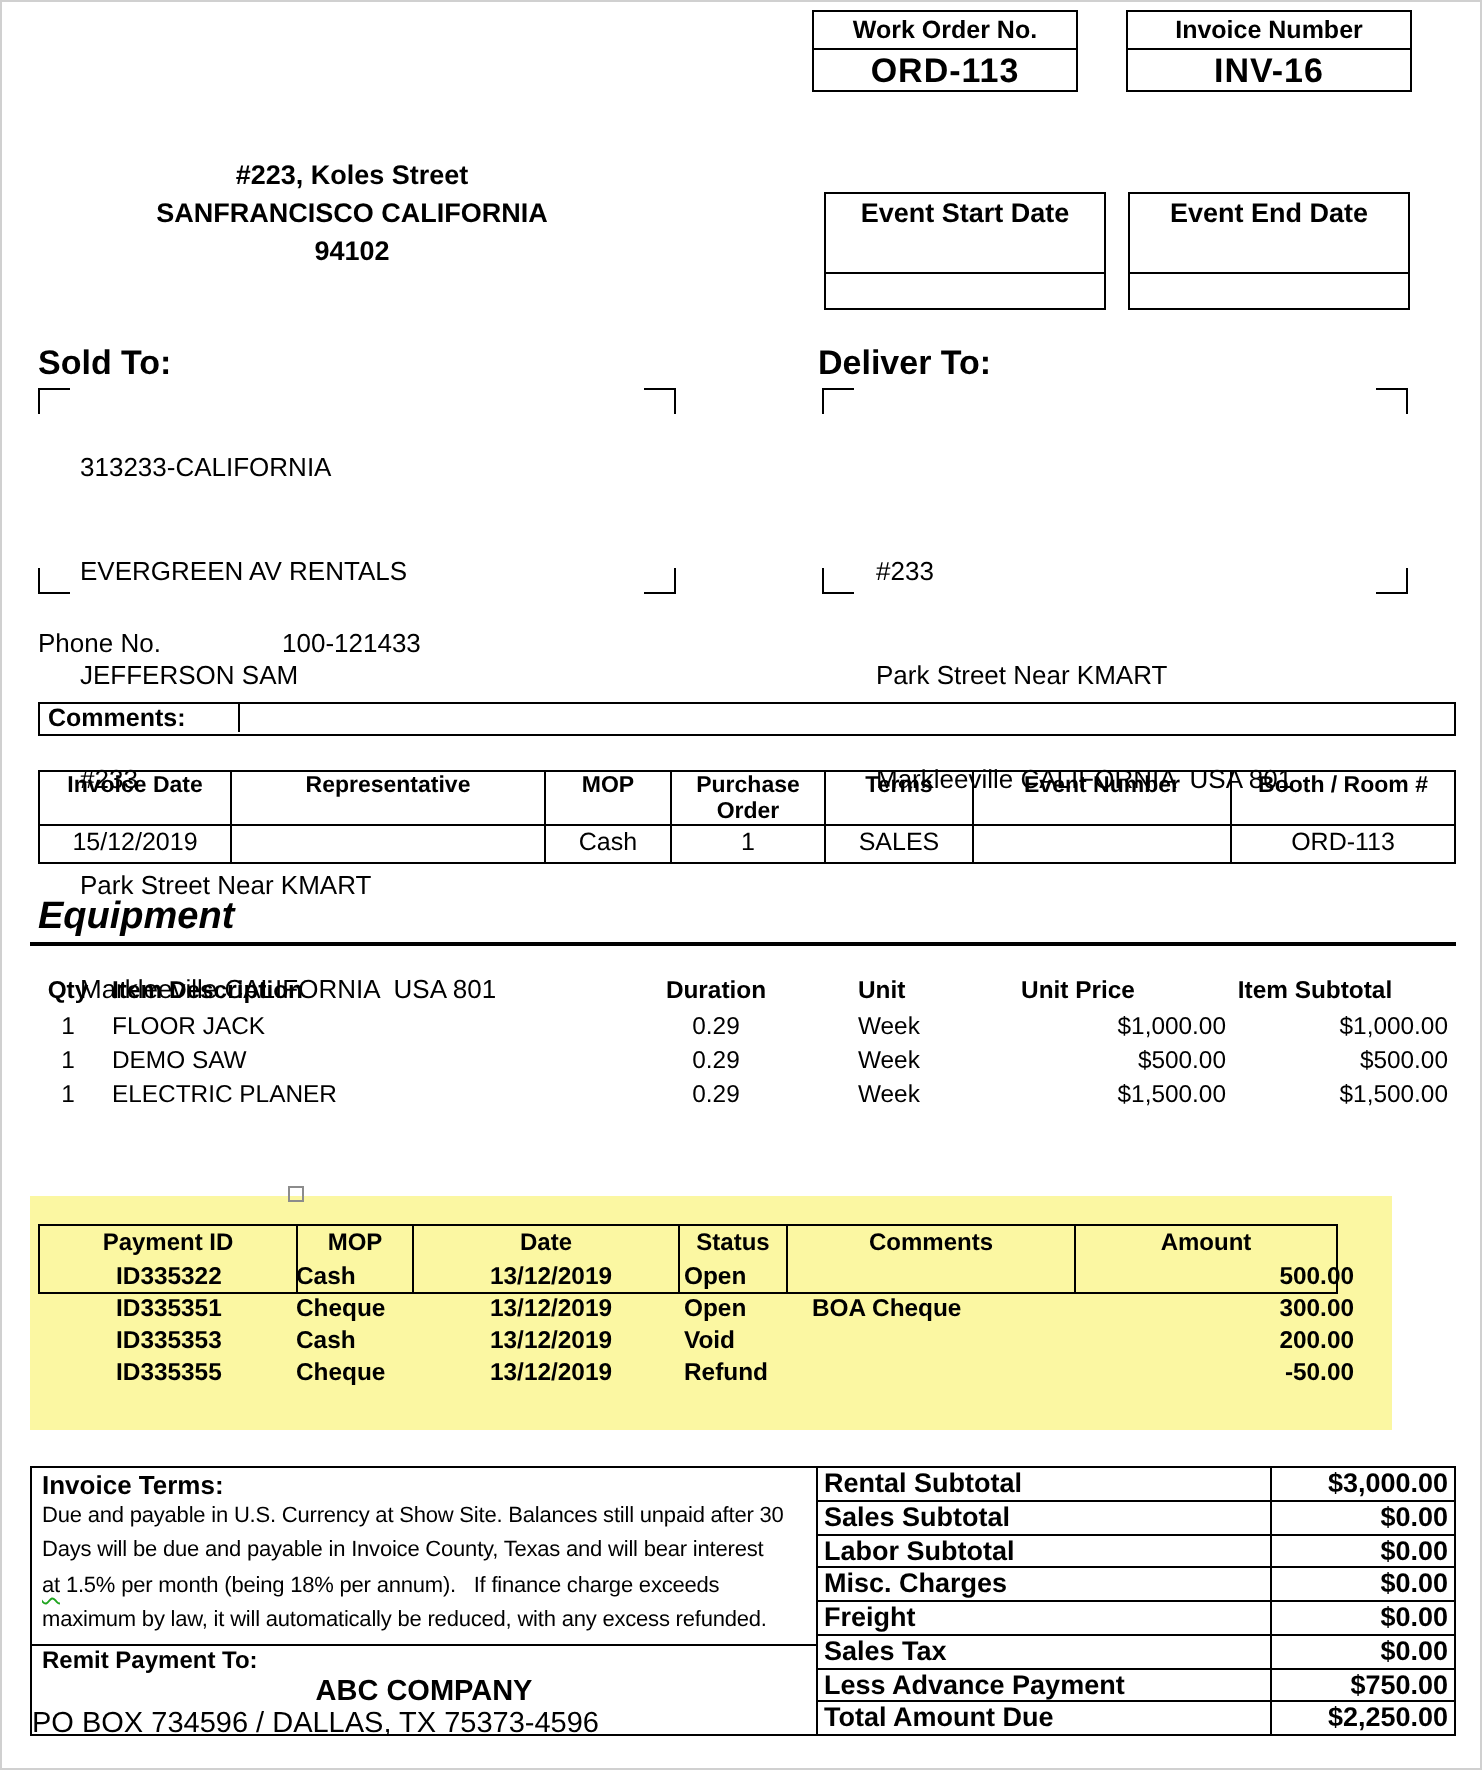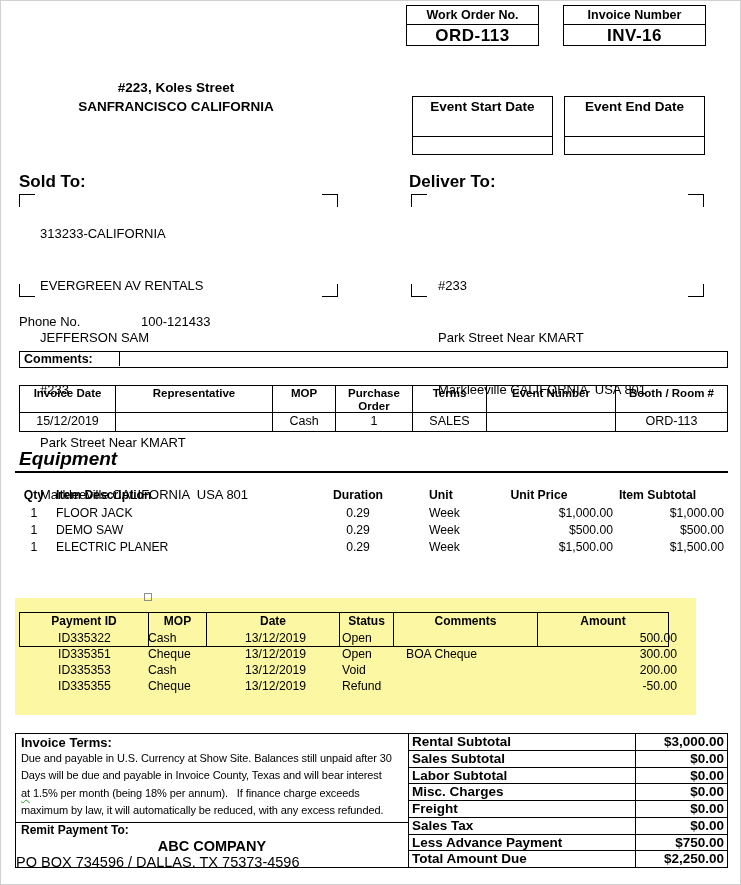--- a/index.html
+++ b/index.html
@@ -55,21 +55,21 @@
   .equip-grid.hdr .c-price { text-align:center; padding-right:16px; }
   .equip-grid.hdr .c-sub { text-align:center; padding-right:30px; }
 
   .pay-highlight { position:absolute; left:14px; top:597px; width:681px; height:117px; background:#fbf7a2; }
   .mini-square { position:absolute; left:143px; top:592px; width:8px; height:8px; border:1px solid #8c8c8c; background:transparent; }
 
   .pay-header { position:absolute; left:18px; top:611px; width:650px; height:35px; border:1.5px solid #000; display:grid; grid-template-columns:129px 58px 133px 54px 144px auto; font-size:12px; font-weight:bold; }
   .pay-header > div { border-right:1.5px solid #000; text-align:center; line-height:16px; }
   .pay-header > div:last-child { border-right:none; }
 
-  .pay-rows { position:absolute; left:18px; top:630px; width:658px; font-size:12.2px; }
+  .pay-rows { position:absolute; left:18px; top:630px; width:658px; font-size:12.2px;font-weight:bold; }
   .pay-row { display:grid; grid-template-columns:129px 58px 133px 54px 144px auto; height:16px; line-height:15.5px; }
   .pay-row .p-id { padding-left:39px; }
   .pay-row .p-date { padding-left:39px; }
   .pay-row .p-status { padding-left:3px; }
   .pay-row .p-comments { padding-left:13px; }
   .pay-row .p-amount { text-align:right; }
 
   .bottom-box { position:absolute; left:14px; top:732px; width:713px; height:135px; border:1.5px solid #000; display:flex; }
   .terms-col { width:393px; border-right:1.5px solid #000; overflow:hidden; }
   .terms-col .t-head { font-weight:bold; font-size:13px; padding:1px 0 0 5px; }
@@ -96,20 +96,21 @@
     <div class="ref-value">ORD-113</div>
   </div>
   <div class="ref-box" style="left:562px; top:4px; width:143px; height:41px;">
     <div class="ref-label">Invoice Number</div>
     <div class="ref-value">INV-16</div>
   </div>
 
   <div class="company-address">
     <div>#223, Koles Street</div>
     <div>SANFRANCISCO CALIFORNIA</div>
+    <div>94102</div>
   </div>
 
   <div class="event-box" style="left:411px; top:95px;">
     <div class="ev-label">Event Start Date</div>
     <div class="ev-value"></div>
   </div>
   <div class="event-box" style="left:563px; top:95px;">
     <div class="ev-label">Event End Date</div>
     <div class="ev-value"></div>
   </div>

